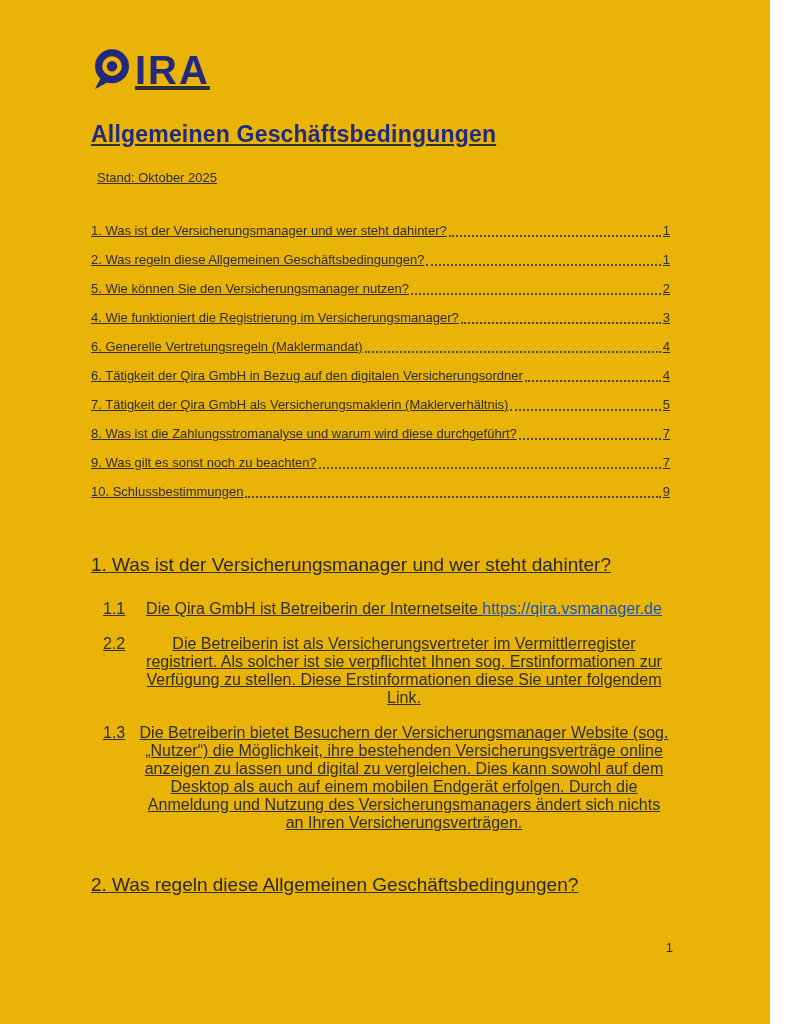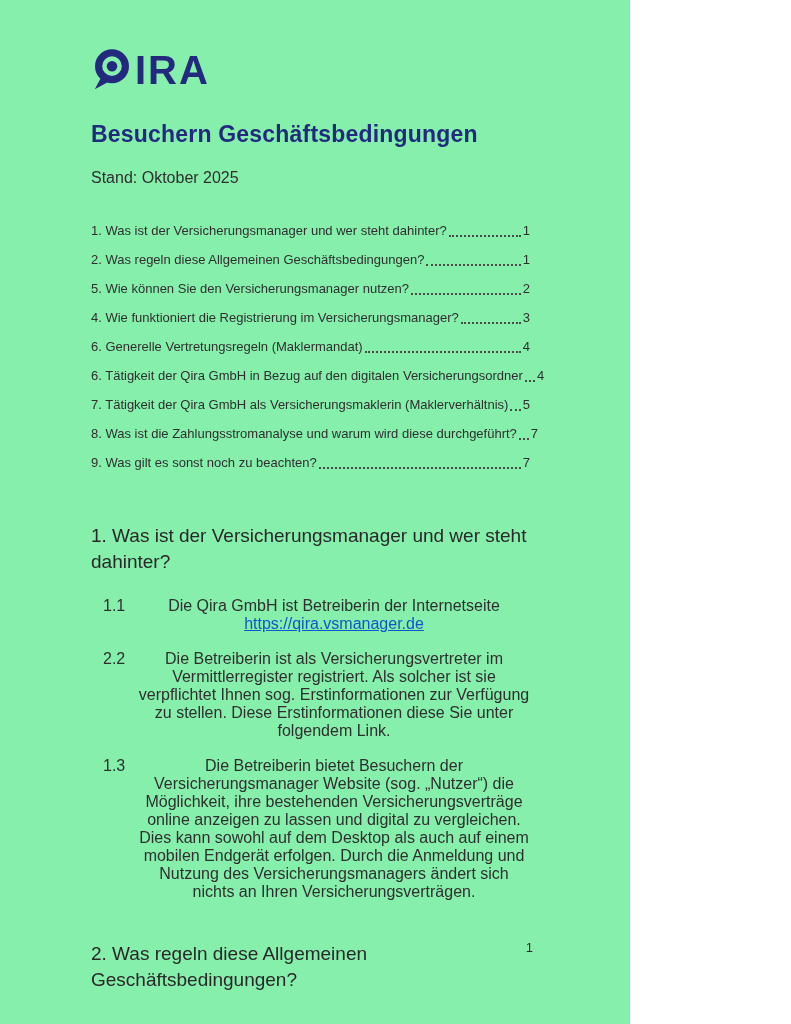--- a/index.html
+++ b/index.html
@@ -5,41 +5,42 @@
   :root{
     --brand:#23297d;
     --title:#212b7e;
     --link:#1155cc;
     --text:#2f2f2f;
     --heading:#282828;
   }
   *{box-sizing:border-box;}
   html,body{margin:0;padding:0;background:#ffffff;}
   .page{
-    width:630px;height:1024px;position:relative;overflow:hidden;
-    background:#86efac;
+    width:770px;height:1024px;position:relative;overflow:hidden;
+    background:#eab308;
     font-family:"Liberation Sans","DejaVu Sans",sans-serif;
     color:var(--text);
+    text-decoration:underline;
   }
   .content{padding:45px 100px 0 91px;}
 
   
   .logo{display:flex;align-items:center;height:50px;margin-bottom:24px;}
   .logo svg{display:block;height:44px;width:42px;}
   .logo-text{
     font-size:40px;font-weight:bold;color:var(--brand);
     letter-spacing:2px;line-height:44px;margin-left:2px;
   }
 
   
   .doc-title{
     font-size:23px;font-weight:bold;color:var(--title);
     line-height:30px;margin:0 0 20px 0;letter-spacing:0.2px;
   }
-  .doc-date{font-size:16px;line-height:17px;margin:0 0 36px 0;color:var(--text);}
+  .doc-date{font-size:13px;line-height:17px;margin:0 0 36px 6px;color:var(--text);}
 
   
   .toc{margin:0 0 0 0;}
   .toc-row{
     display:flex;align-items:flex-end;
     font-size:13px;line-height:18px;margin-bottom:11px;color:var(--text);
   }
   .toc-label{white-space:nowrap;}
   .toc-dots{
     flex:1 1 auto;min-width:10px;
@@ -74,21 +75,21 @@
 
     <div class="logo">
       <svg viewBox="0 0 42 46" aria-hidden="true">
         <path d="M10 30 L3 43 L16 36 Z" fill="#23297d"></path>
         <circle cx="21" cy="19" r="14" fill="none" stroke="#23297d" stroke-width="7.5"></circle>
         <circle cx="21" cy="19" r="5.5" fill="#23297d"></circle>
       </svg>
       <span class="logo-text">IRA</span>
     </div>
 
-    <h1 class="doc-title">Besuchern Geschäftsbedingungen</h1>
+    <h1 class="doc-title">Allgemeinen Geschäftsbedingungen</h1>
     <p class="doc-date">Stand: Oktober 2025</p>
 
     <div class="toc">
         <div class="toc-row">
           <span class="toc-label">1. Was ist der Versicherungsmanager und wer steht dahinter?</span>
           <span class="toc-dots"></span>
           <span class="toc-page">1</span>
         </div>
         <div class="toc-row">
           <span class="toc-label">2. Was regeln diese Allgemeinen Geschäftsbedingungen?</span>
@@ -123,20 +124,25 @@
         <div class="toc-row">
           <span class="toc-label">8. Was ist die Zahlungsstromanalyse und warum wird diese durchgeführt?</span>
           <span class="toc-dots"></span>
           <span class="toc-page">7</span>
         </div>
         <div class="toc-row">
           <span class="toc-label">9. Was gilt es sonst noch zu beachten?</span>
           <span class="toc-dots"></span>
           <span class="toc-page">7</span>
         </div>
+        <div class="toc-row">
+          <span class="toc-label">10. Schlussbestimmungen</span>
+          <span class="toc-dots"></span>
+          <span class="toc-page">9</span>
+        </div>
       </div>
 
     <div>
         <h2 class="section-heading sec1">1. Was ist der Versicherungsmanager und wer steht dahinter?</h2>
         <div class="clause">
           <span class="clause-num">1.1</span>
           <div class="clause-text">Die Qira GmbH ist Betreiberin der Internetseite <a href="#">https://qira.vsmanager.de</a></div>
         </div>
         <div class="clause">
           <span class="clause-num">2.2</span>

